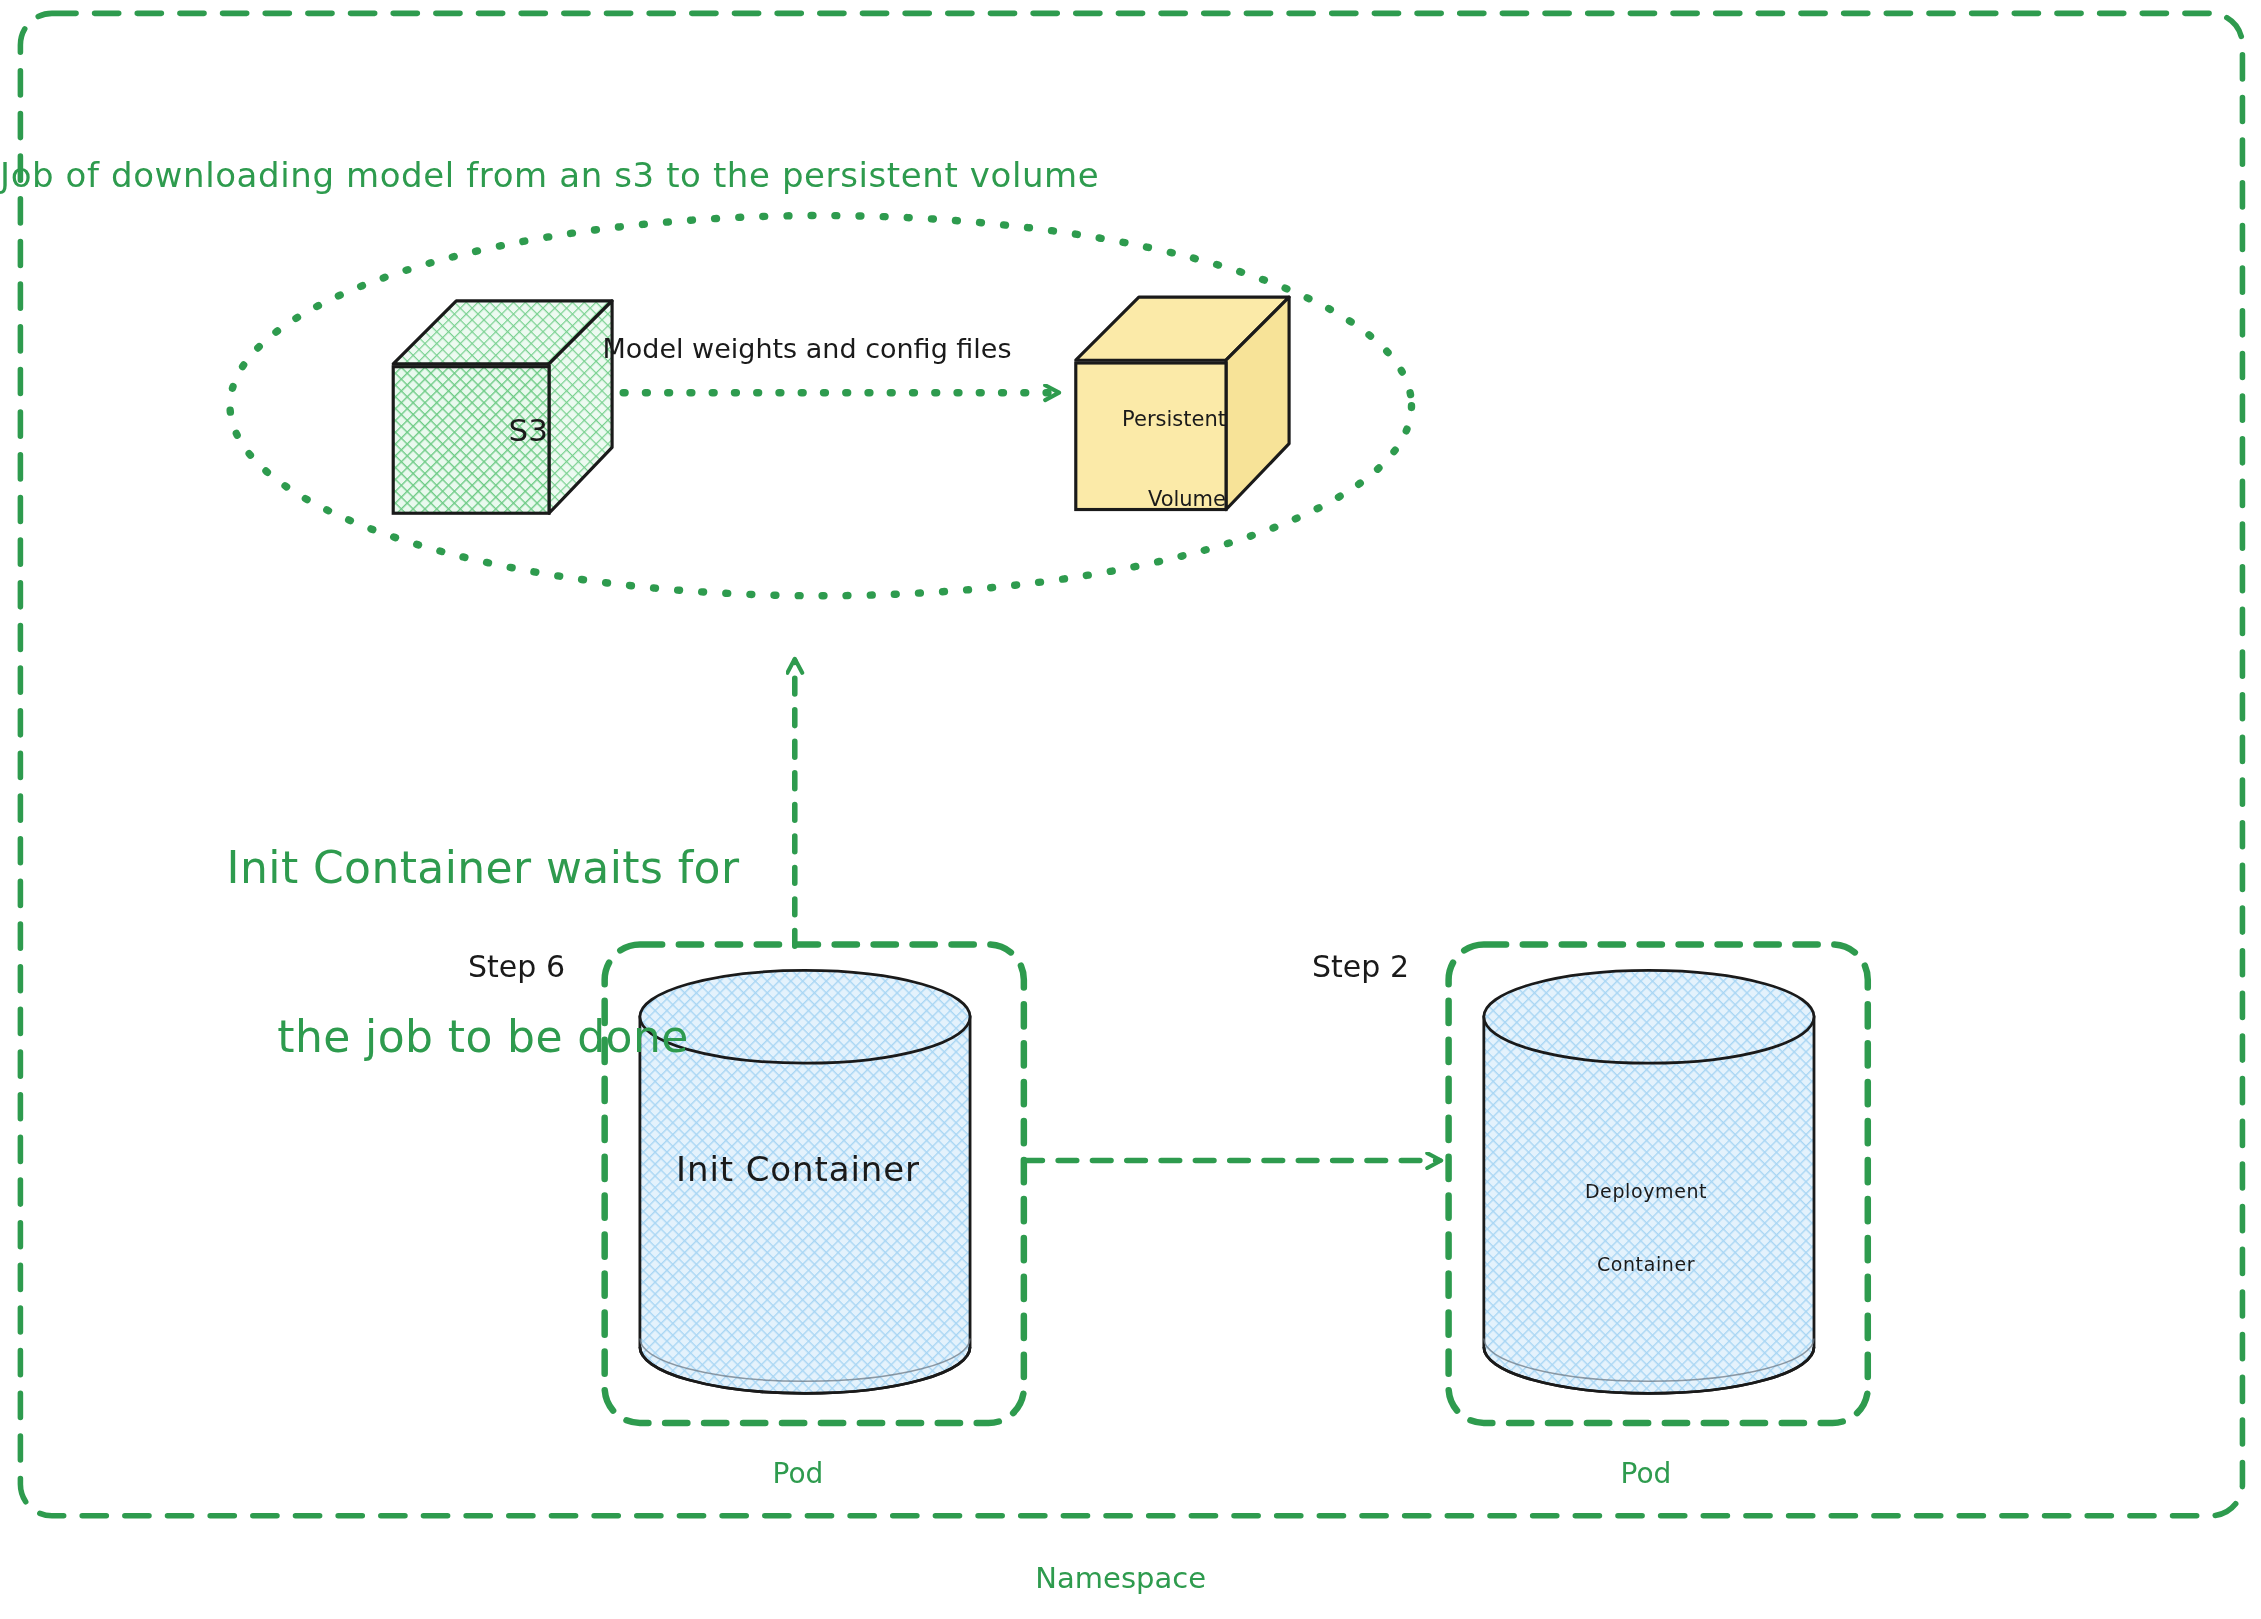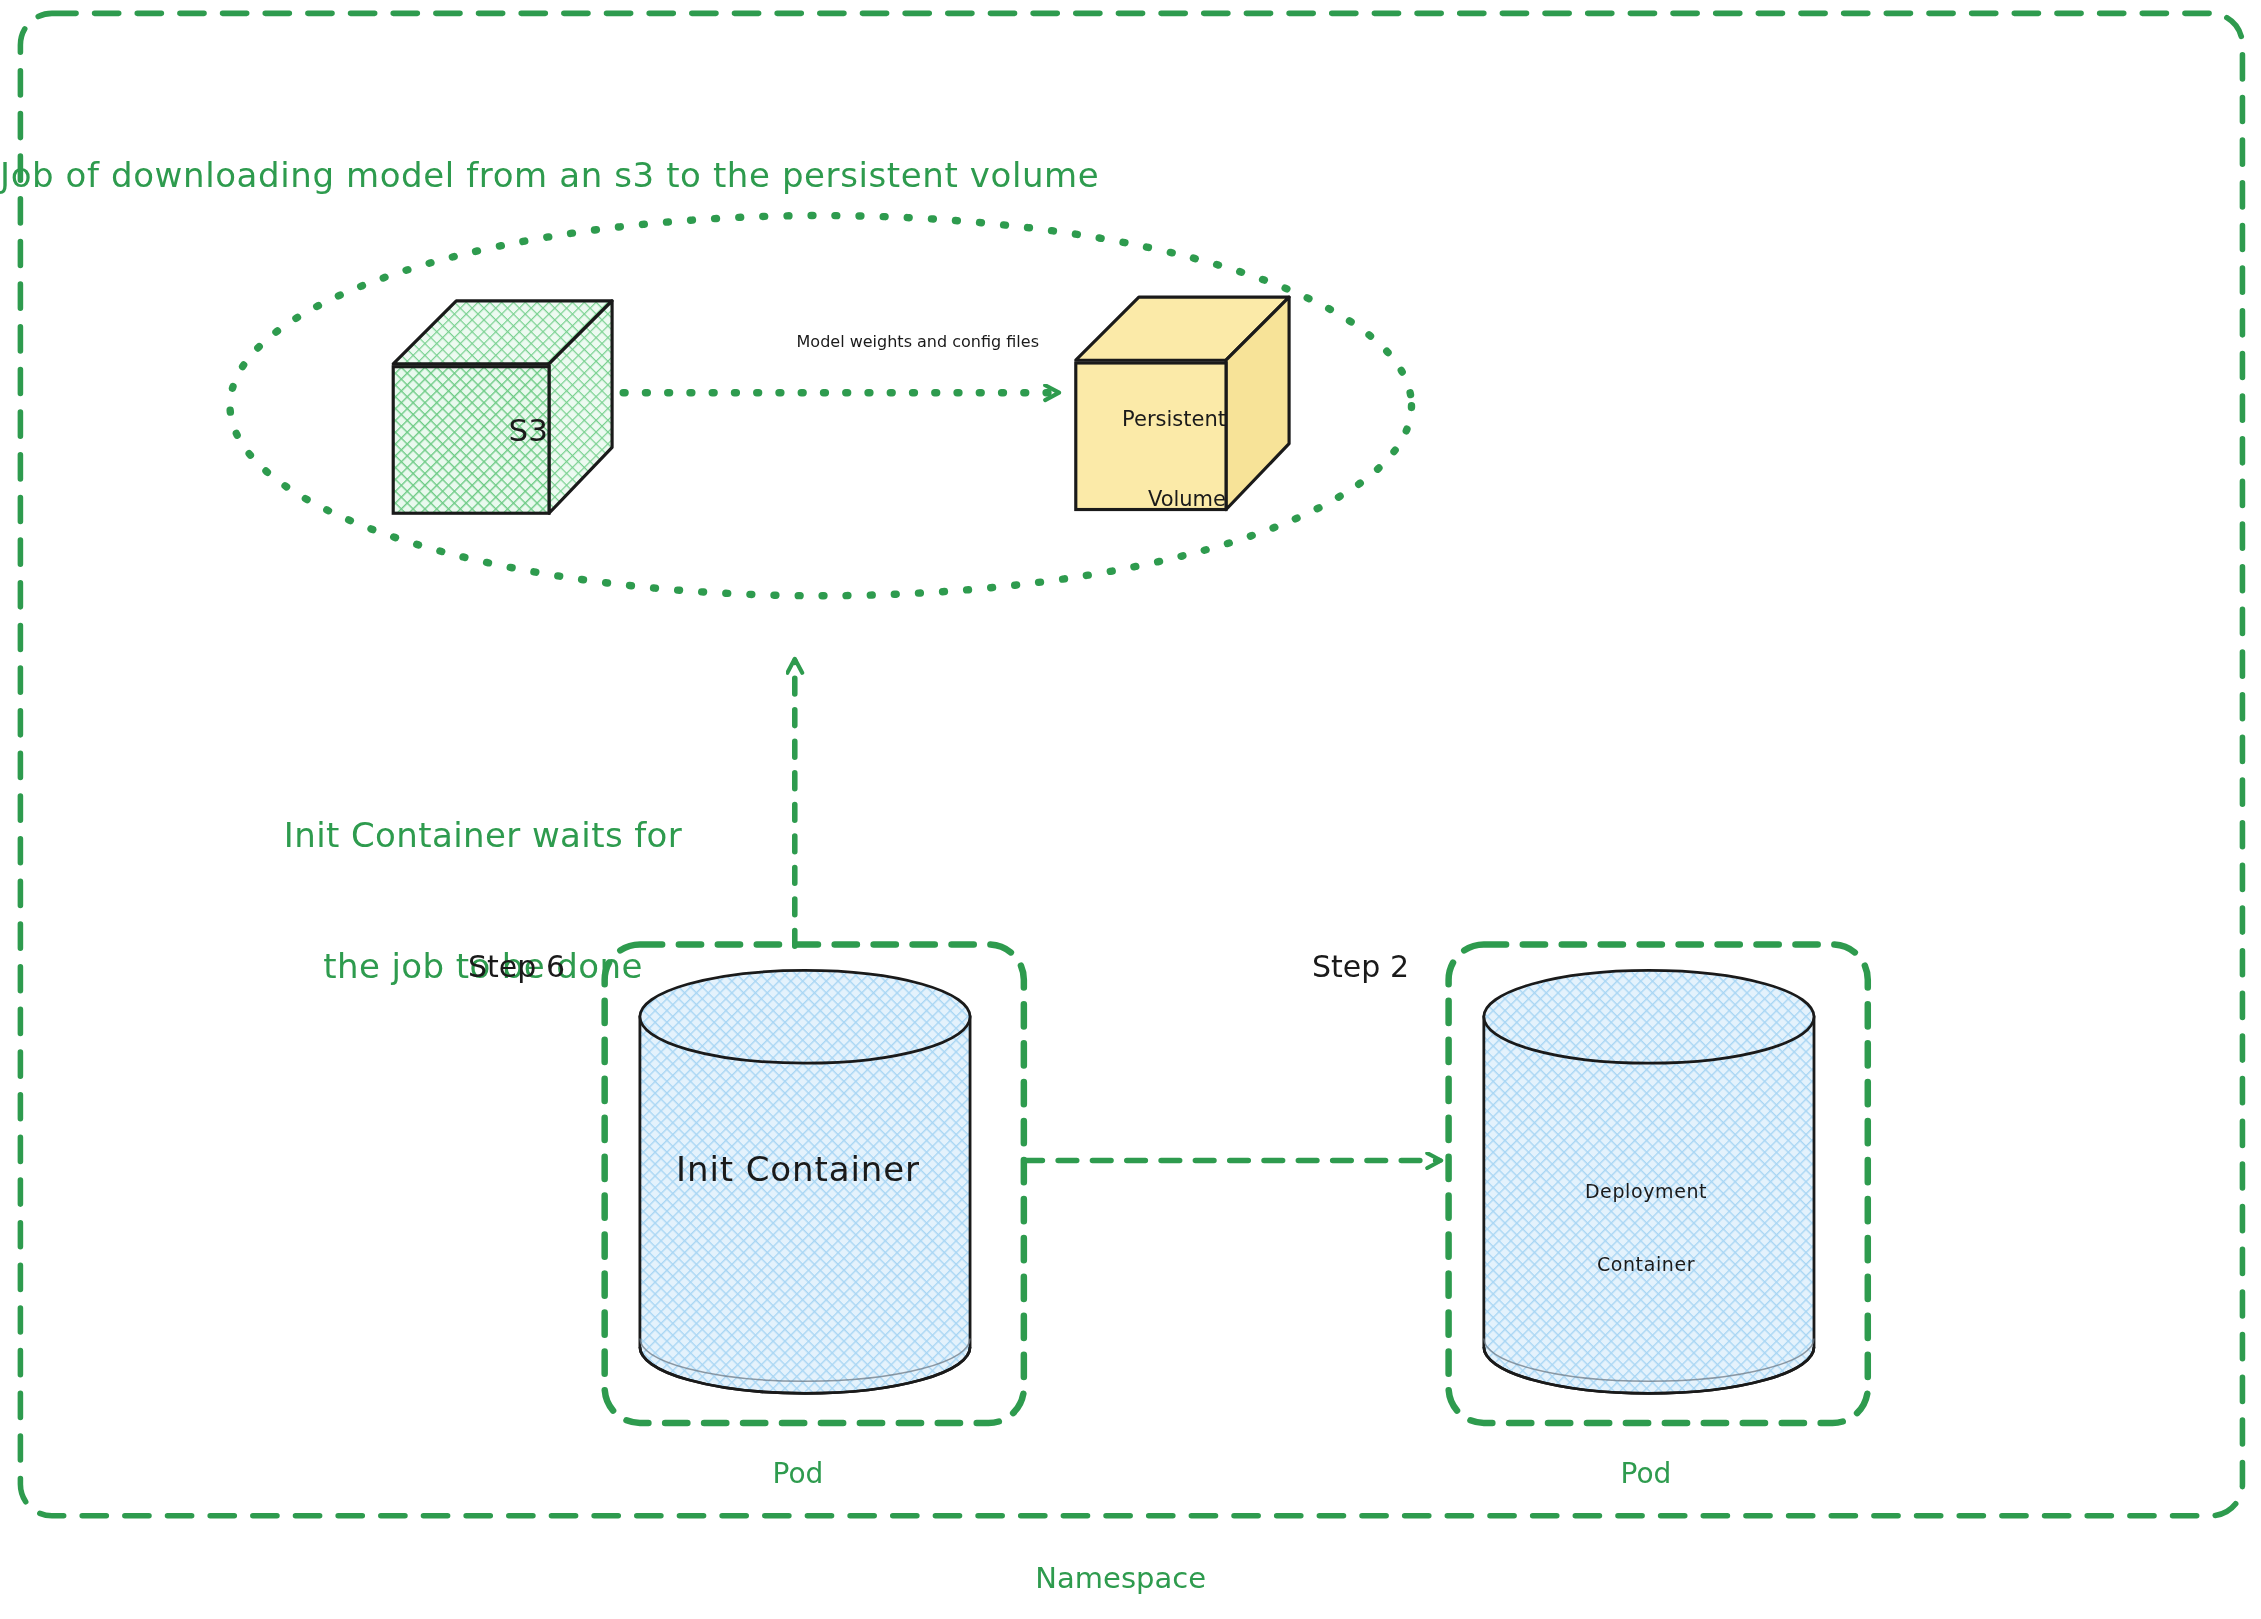--- a/index.html
+++ b/index.html
@@ -34,37 +34,37 @@
   .black-txt { color: #1a1a1a; }
 
   .t-title {
     left: 0; top: 154px; width: 1670px;
     text-align: left;
     font-size: 34px;
     letter-spacing: 0.6px;
   }
   .t-edgelabel {
     left: 575px; top: 332px; width: 464px;
-    text-align: right;
-    font-size: 16px;
+    text-align: center;
+    font-size: 27px;
   }
   .t-s3 {
     left: 390px; top: 411px; width: 158px;
     text-align: right;
     font-size: 31px;
   }
   .t-pv {
     left: 1078px; top: 352px; width: 148px;
     text-align: right;
     font-size: 21px;
   }
   .t-wait {
     left: 186px; top: 727px; width: 594px;
     text-align: center;
-    font-size: 34px;
+    font-size: 44px;
     letter-spacing: 0.4px;
   }
   .t-step1 {
     left: 417px; top: 948px; width: 148px;
     text-align: right;
     font-size: 30px;
   }
   .t-step2 {
     left: 1261px; top: 948px; width: 148px;
     text-align: right;

